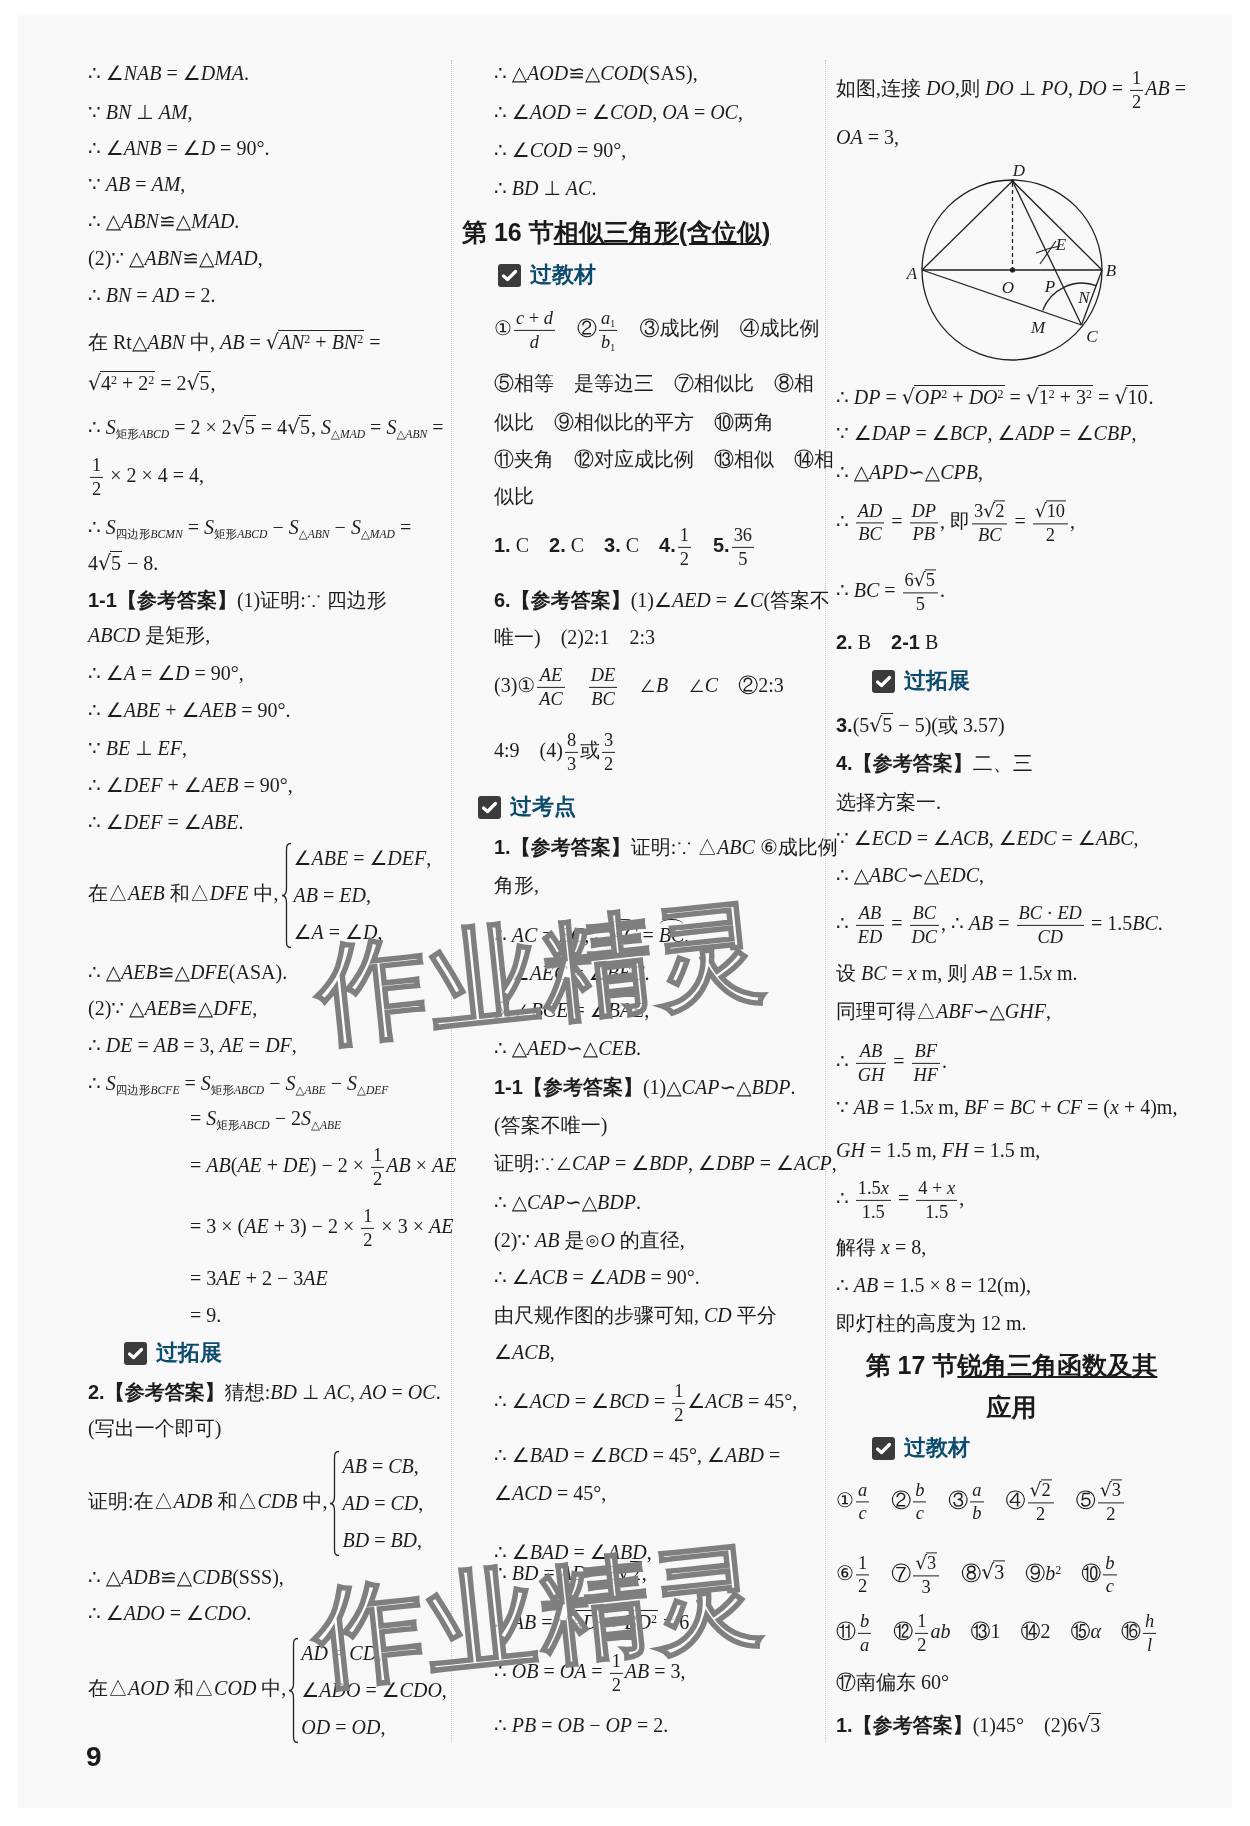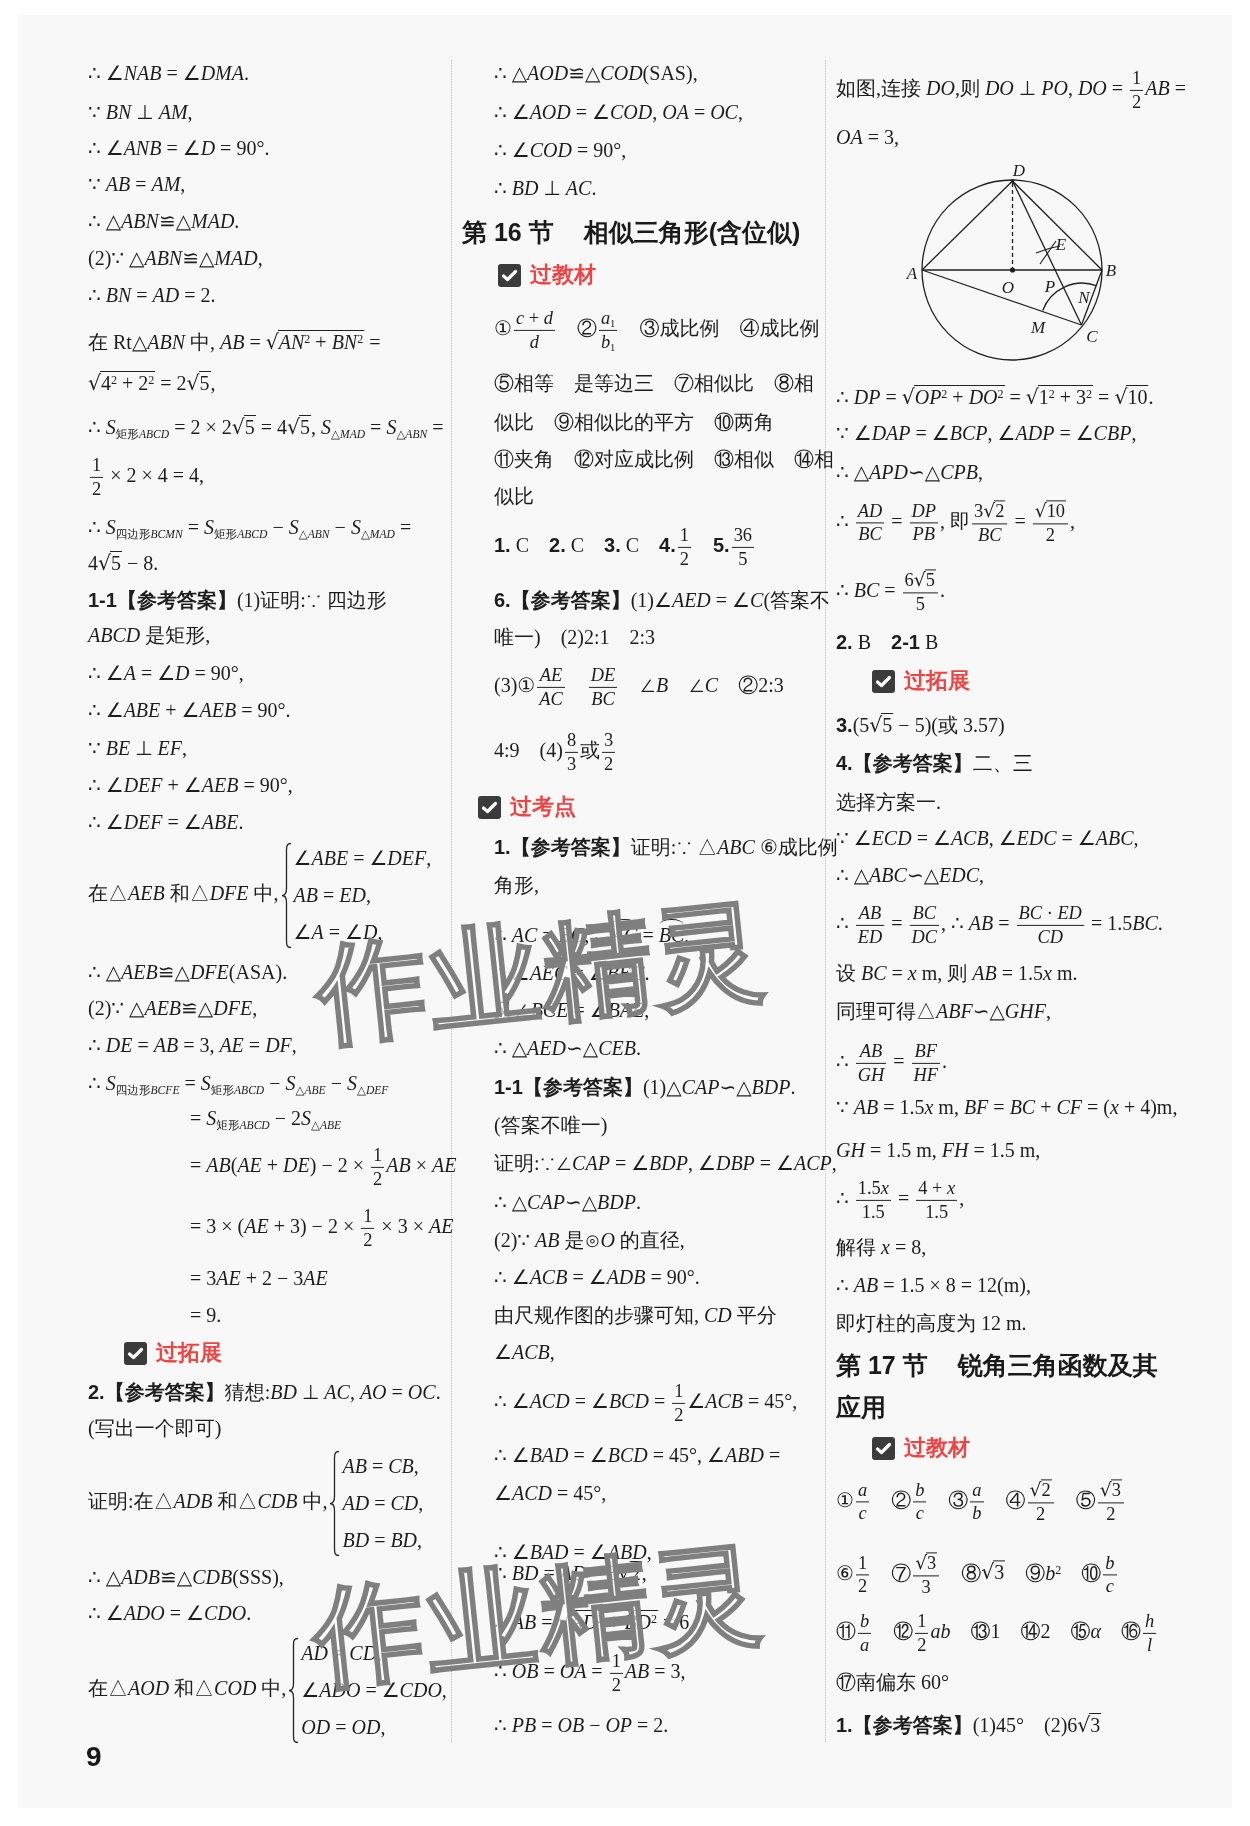--- a/index.html
+++ b/index.html
@@ -22,26 +22,26 @@
 .rc{border-top:1.2px solid #222;padding:0 1px;}
 .sub{font-size:.58em;vertical-align:-.32em;line-height:0;}
 .sup{font-size:.6em;vertical-align:.48em;line-height:0;}
 .arc{position:relative;display:inline-block;}
 .arc::before{content:"";position:absolute;left:6%;right:6%;top:-2px;height:9px;border-top:1.3px solid #222;border-radius:50%;}
 .brsys{display:inline-flex;align-items:center;vertical-align:middle;margin-left:2px;}
 .brace{display:inline-block;width:11px;height:106px;margin-right:2px;}
 .brace svg{display:block;}
 .brlines{display:inline-flex;flex-direction:column;}
 .brline{line-height:37px;white-space:nowrap;}
-.tag{position:absolute;transform:translateY(-50%);display:flex;align-items:center;font-family:"Liberation Sans",sans-serif;font-weight:bold;font-size:22px;line-height:26px;color:#ef4444;white-space:nowrap;padding-left:36px;}
+.tag{position:absolute;transform:translateY(-50%);display:flex;align-items:center;font-family:"Liberation Sans",sans-serif;font-weight:bold;font-size:22px;line-height:26px;color:#0c4a6e;white-space:nowrap;padding-left:36px;}
 .tag .chk{display:inline-block;width:23px;height:23px;margin-right:9px;}
 .tag .chk svg{display:block;}
 .heading{position:absolute;transform:translateY(-50%);font-family:"Liberation Sans",sans-serif;font-weight:bold;font-size:25px;line-height:32px;white-space:nowrap;color:#1a1a1a;width:351px;}
-.heading .htitle{margin-left:30px;}
-.heading.center{text-align:left;}
+.heading .htitle{text-decoration:underline;}
+.heading.center{text-align:center;}
 .pnum{position:absolute;left:86px;top:1757px;transform:translateY(-50%);font-family:"Liberation Sans",sans-serif;font-weight:bold;font-size:28px;line-height:30px;color:#1a1a1a;}
 .figure{position:absolute;left:895px;top:150px;width:240px;height:220px;}
 .figure .lbl{font-family:"Liberation Serif",serif;font-style:italic;font-size:17px;fill:#1d1d1d;}
 .wm{position:absolute;font-family:"DejaVu Sans",sans-serif;font-weight:bold;font-size:110px;line-height:1;color:rgba(255,255,255,0.65);-webkit-text-stroke:2px #7f7f7f;letter-spacing:3px;white-space:nowrap;transform:translate(-50%,-50%) rotate(-6deg);pointer-events:none;z-index:5;}
 </style>
 </head>
 <body>
 
 <div class="paper"></div>
 <div class="divider" style="left:451px"></div>

